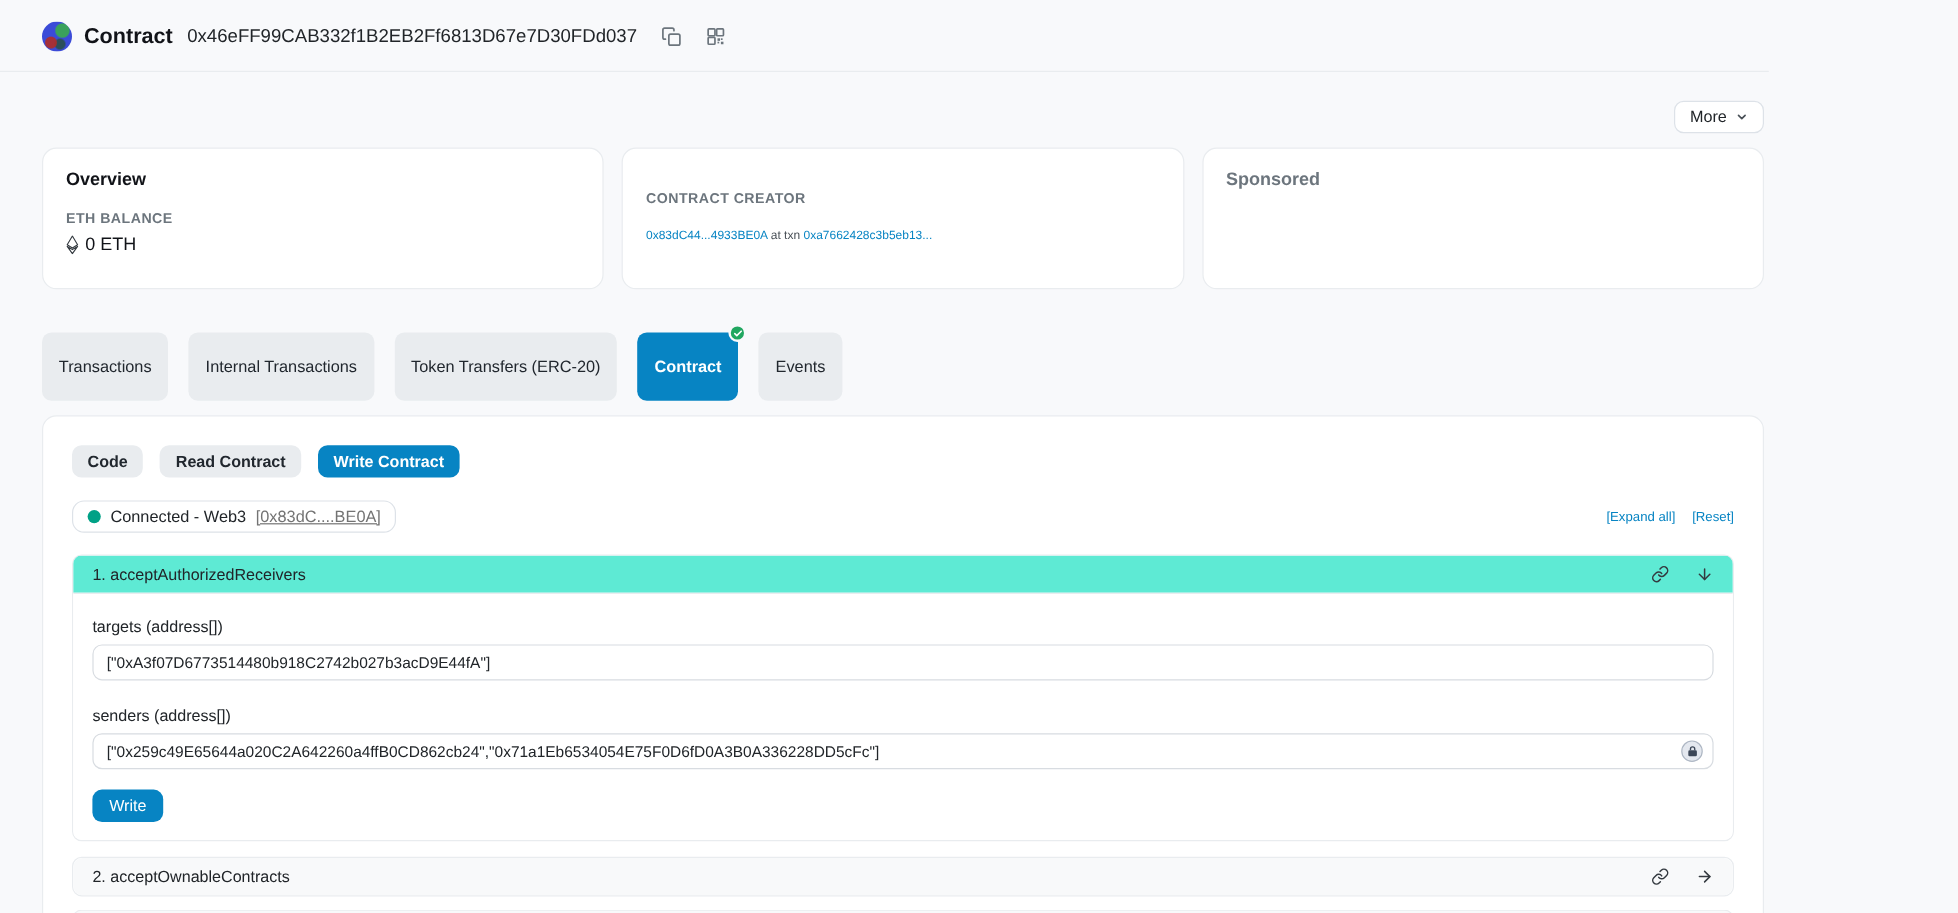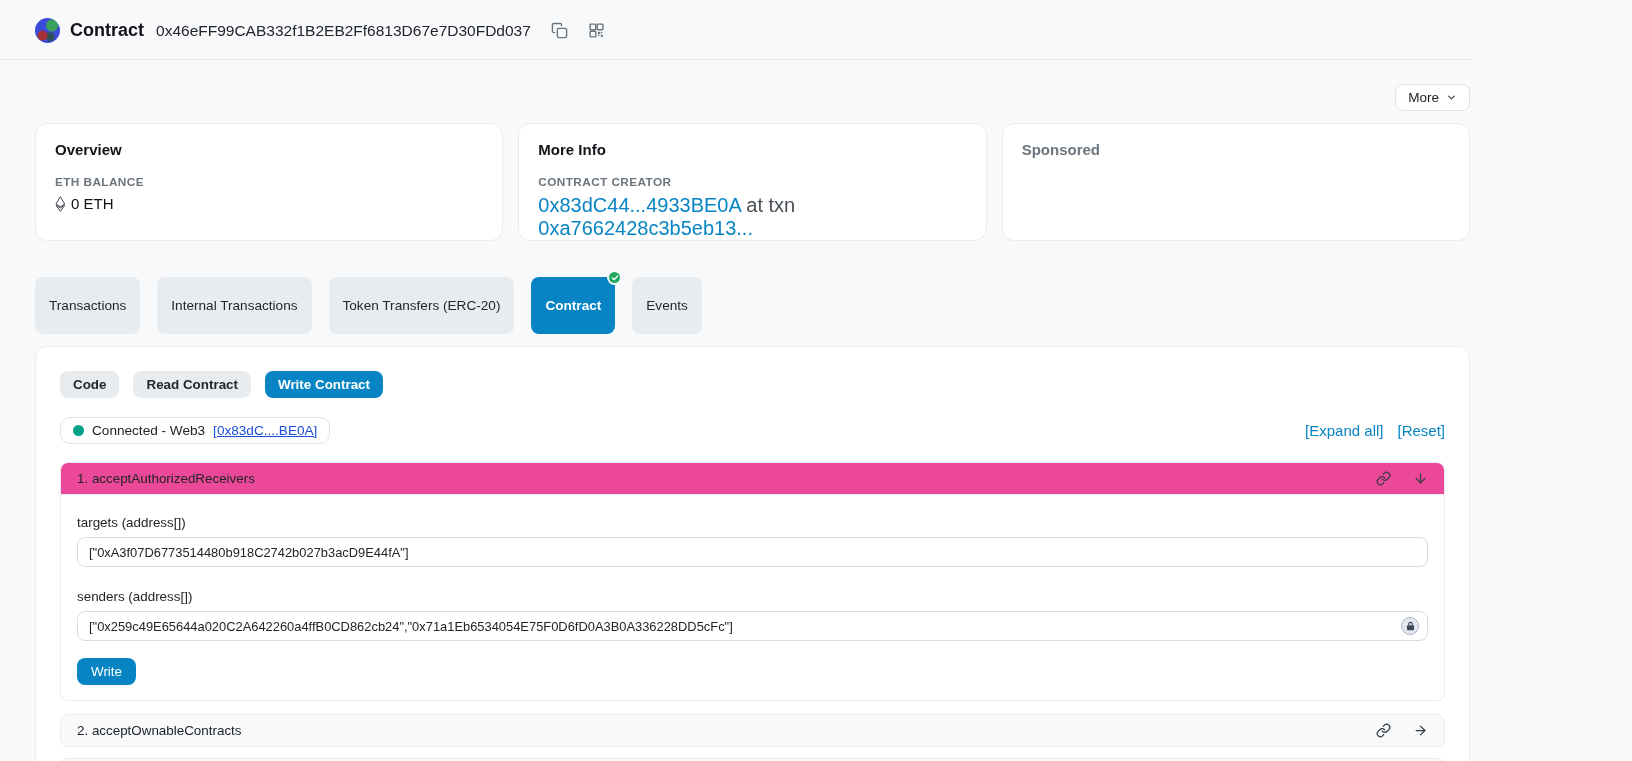--- a/index.html
+++ b/index.html
@@ -49,21 +49,21 @@
   .card {
     flex:1 1 0; height:118px; background:#fff;
     border:1px solid #e9ecef; border-radius:12px;
     padding:17px 19px;
   }
   .card-title { font-size:15px; font-weight:700; color:#111318; }
   .card-title.muted { color:#6c757d; }
   .mini-label { margin-top:17px; font-size:11.8px; font-weight:700; letter-spacing:.4px; color:#6c757d; }
   .balance-line { margin-top:6px; display:flex; align-items:center; gap:5px; font-size:15px; color:#111318; }
   .eth-glyph { width:11px; height:16px; display:inline-flex; }
-  .creator-line { margin-top:5px; font-size:20px; color:#495057; }
+  .creator-line { margin-top:19px; font-size:10px; color:#495057; }
   .blue-link { color:#0784c3; text-decoration:none; cursor:pointer; }
 
   
   .tabs-row { margin-top:36px; display:flex; gap:17px; }
   .pill {
     position:relative;
     background:#e9ecef; color:#21272e;
     font-size:13.6px; font-weight:500;
     padding:21px 14px; border-radius:8px; cursor:pointer; white-space:nowrap;
   }
@@ -87,29 +87,29 @@
     padding:6px 13px; border-radius:8px; cursor:pointer;
   }
   .subpill.active { background:#0784c3; color:#fff; }
 
   .connect-row { margin-top:19px; display:flex; justify-content:space-between; align-items:center; }
   .connect-pill {
     border:1px solid #dde2e8; border-radius:10px; padding:5px 12px;
     display:inline-flex; align-items:center; gap:8px; font-size:13.6px; color:#212529;
   }
   .green-dot { width:11px; height:11px; border-radius:50%; background:#00a186; }
-  .connect-addr { color:#1d4ed8; text-decoration:underline; cursor:pointer; }
-  .panel-links { display:flex; gap:14px; font-size:15px; }
+  .connect-addr { color:#737373; text-decoration:underline; cursor:pointer; }
+  .panel-links { display:flex; gap:14px; font-size:11px; }
   .panel-links span { color:#0784c3; cursor:pointer; }
 
   
   .method { margin-top:18px; border:1px solid #e9ecef; border-radius:8px; overflow:hidden; }
   .method + .method { margin-top:13px; }
   .method-header {
-    background:#ec4899; padding:8px 16px;
+    background:#5eead4; padding:8px 16px;
     display:flex; justify-content:space-between; align-items:center;
     font-size:13.4px; color:#212529; cursor:pointer;
   }
   .method-header.solo { border-radius:8px; }
   .method.collapsed .method-header { background:#f8f9fa; }
   .mh-icons { display:flex; gap:22px; align-items:center; }
   .mh-icons .micon { width:15px; height:15px; color:#343a40; display:inline-flex; cursor:pointer; }
   .mh-icons .micon svg { width:100%; height:100%; }
   .method-body { background:#fff; border-top:1px solid #e9ecef; padding:14px 16px 15px 16px; }
 
@@ -185,21 +185,20 @@
             <svg viewBox="0 0 16 24" fill="none" stroke="#343a40" stroke-width="1.4" stroke-linejoin="round">
                 <path d="M8 1 L14.5 12 L8 16 L1.5 12 Z"></path>
                 <path d="M8 18 L14.5 14 L8 23 L1.5 14 Z"></path>
               </svg>
           </span>
           <span>0 ETH</span>
         </div>
       </div>
 
       <div class="card">
-        <div class="card-title">More Info</div>
         <div class="mini-label">CONTRACT CREATOR</div>
         <div class="creator-line">
           <a class="blue-link">0x83dC44...4933BE0A</a>
           <span>at txn</span>
           <a class="blue-link">0xa7662428c3b5eb13...</a>
         </div>
       </div>
 
       <div class="card">
         <div class="card-title muted">Sponsored</div>

